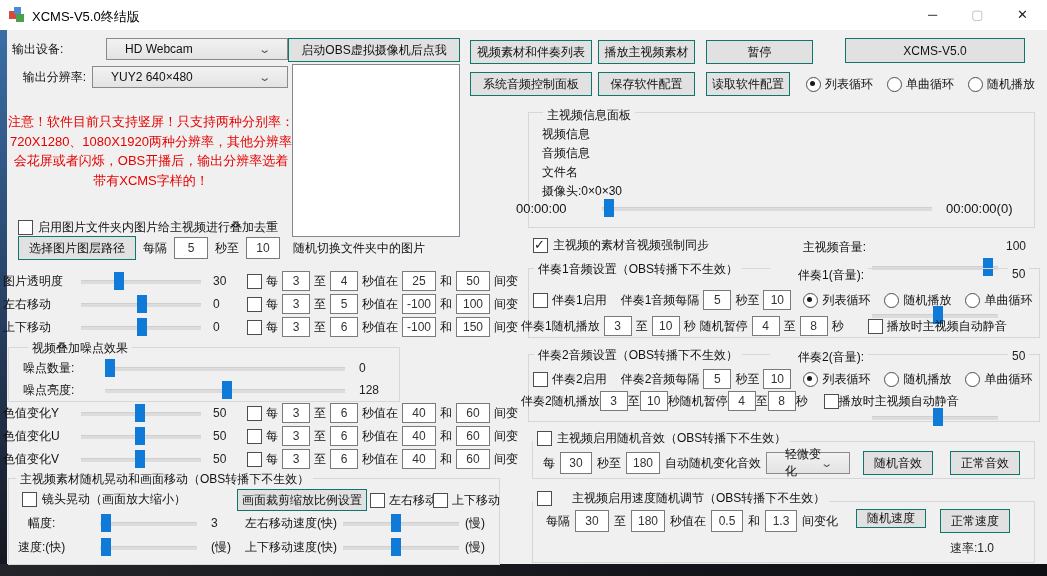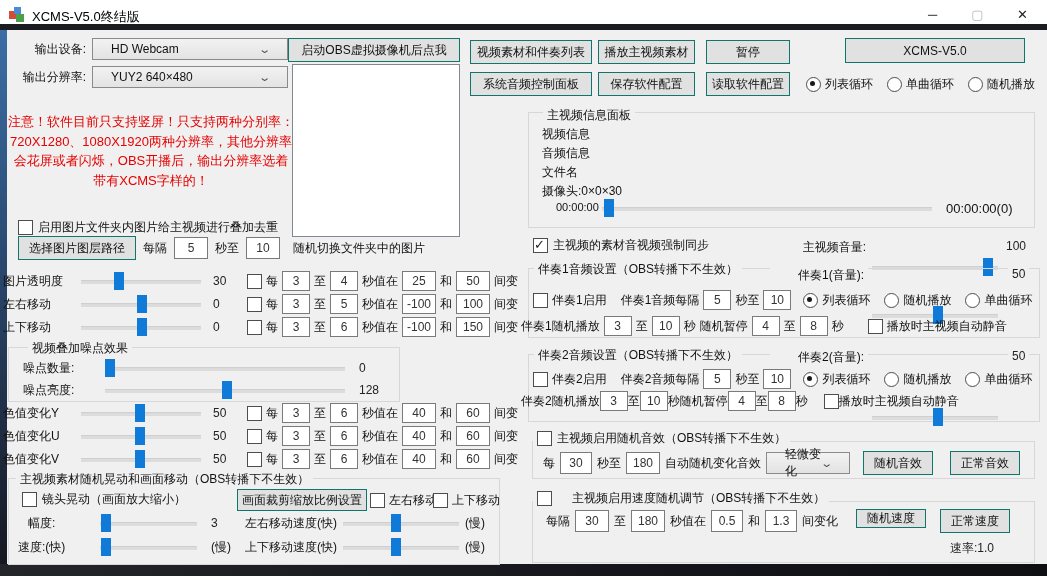--- a/index.html
+++ b/index.html
@@ -2,21 +2,21 @@
 <html><head>
 <meta charset="utf-8">
 <style>
   html,body{margin:0;padding:0}
   body{width:1047px;height:576px;position:relative;overflow:hidden;background:#1b1b22;
        font-family:"Liberation Sans","DejaVu Sans",sans-serif;font-size:12px;color:#111;}
   .abs{position:absolute}
   .r{display:flex;align-items:center}
   .lbl{white-space:nowrap;font-size:12px;color:#111}
   .val{color:#222}
-  #titlebar{left:0;top:0;width:1047px;height:24px;background:#ffffff}
+  #titlebar{left:0;top:0;width:1047px;height:30px;background:#ffffff}
   #client{left:7px;top:30px;width:1040px;height:534px;background:#f0f0f0;border-right:1px solid #e2e2e2}
   #desk-left{left:0;top:30px;width:7px;height:546px;background:linear-gradient(#3a6ea5,#2b4a72 40%,#15151d)}
   #desk-bottom{left:0;top:564px;width:1047px;height:12px;background:linear-gradient(90deg,#23252b,#15161b 60%,#0e0f13)}
   .appicon{width:16px;height:16px;position:relative}
   .appicon i{position:absolute;width:8px;height:8px}
   .btn{background:#e1e1e1;border:1px solid #0f766e;display:flex;align-items:center;justify-content:center;
        white-space:nowrap;font-size:12px;color:#111;box-sizing:border-box}
   .num{display:inline-flex;align-items:center;justify-content:center;width:28px;height:20px;background:#fff;
        border:1px solid #7a7a7a;font-size:12px;color:#333;box-sizing:border-box}
   .w34{width:34px}.w32{width:32px}
@@ -50,42 +50,42 @@
   <div class="abs winbtn" style="left:910px;top:0">─</div>
   <div class="abs winbtn" style="left:955px;top:0;color:#b5b5b5">▢</div>
   <div class="abs winbtn" style="left:1000px;top:0">✕</div>
 </div>
 
 <div class="abs" id="client"></div>
 <div class="abs" id="desk-left"></div>
 <div class="abs" id="desk-bottom"></div>
 
 <div class="abs r" style="left:12px;top:38px;width:276px;height:22px">
-  <span class="lbl" style="width:74px;text-align:right;margin-right:6px">输出设备:</span>
+  <span class="lbl" style="width:74px;text-align:left;margin-right:20px">输出设备:</span>
   <div class="combo" style="flex:1;height:22px">
     <span>HD Webcam</span>
     <span class="chev">⌄</span>
   </div>
 </div>
 <div class="abs r" style="left:12px;top:66px;width:276px;height:22px">
   <span class="lbl" style="width:74px;text-align:right;margin-right:6px">输出分辨率:</span>
   <div class="combo" style="flex:1;height:22px">
     <span>YUY2 640×480</span>
     <span class="chev">⌄</span>
   </div>
 </div>
 
 <div class="abs notice" style="left:8px;top:112px;width:286px">注意！软件目前只支持竖屏！只支持两种分别率：720X1280、1080X1920两种分辨率，其他分辨率会花屏或者闪烁，OBS开播后，输出分辨率选着带有XCMS字样的！</div>
 
 <div class="abs btn" style="left:288px;top:38px;width:172px;height:24px">启动OBS虚拟摄像机后点我</div>
 <div class="abs listbox" style="left:292px;top:64px;width:166px;height:171px"></div>
 
 <div class="abs btn" style="left:470px;top:40px;width:122px;height:24px">视频素材和伴奏列表</div>
 <div class="abs btn" style="left:598px;top:40px;width:97px;height:24px">播放主视频素材</div>
-<div class="abs btn" style="left:706px;top:40px;width:84px;height:24px">暂停</div>
+<div class="abs btn" style="left:706px;top:40px;width:107px;height:24px">暂停</div>
 <div class="abs btn" style="left:845px;top:38px;width:180px;height:25px">XCMS-V5.0</div>
 <div class="abs btn" style="left:470px;top:72px;width:122px;height:24px">系统音频控制面板</div>
 <div class="abs btn" style="left:598px;top:72px;width:97px;height:24px">保存软件配置</div>
 <div class="abs btn" style="left:706px;top:72px;width:84px;height:24px">读取软件配置</div>
 
 <div class="abs r" style="left:806px;top:75px;height:18px;gap:14px">
   <span class="r" style="gap:4px">
     <span class="rd on"></span>
     <span class="lbl">列表循环</span>
   </span>
@@ -288,21 +288,21 @@
     </div>
   <span class="lbl">(慢)</span>
 </div>
 
 <div class="abs gb" style="left:528px;top:112px;width:507px;height:116px"></div>
 <span class="abs gbt" style="left:543px;top:107px">主视频信息面板</span>
 <span class="abs lbl" style="left:542px;top:126px">视频信息</span>
 <span class="abs lbl" style="left:542px;top:145px">音频信息</span>
 <span class="abs lbl" style="left:542px;top:164px">文件名</span>
 <span class="abs lbl" style="left:542px;top:183px">摄像头:0×0×30</span>
-<span class="abs lbl" style="left:556px;top:201px;font-size:11px">00:00:00</span>
+<span class="abs lbl" style="left:516px;top:201px;font-size:13px">00:00:00</span>
 <div class="abs slider" style="left:602px;top:198px;width:330px">
     <i class="track"></i>
     <i class="thumb" style="left:2%"></i>
   </div>
 <span class="abs lbl" style="left:946px;top:201px;font-size:13px">00:00:00(0)</span>
 
 <div class="abs r" style="left:533px;top:237px;gap:5px">
   <span class="cb on"></span>
   <span class="lbl">主视频的素材音视频强制同步</span>
 </div>

